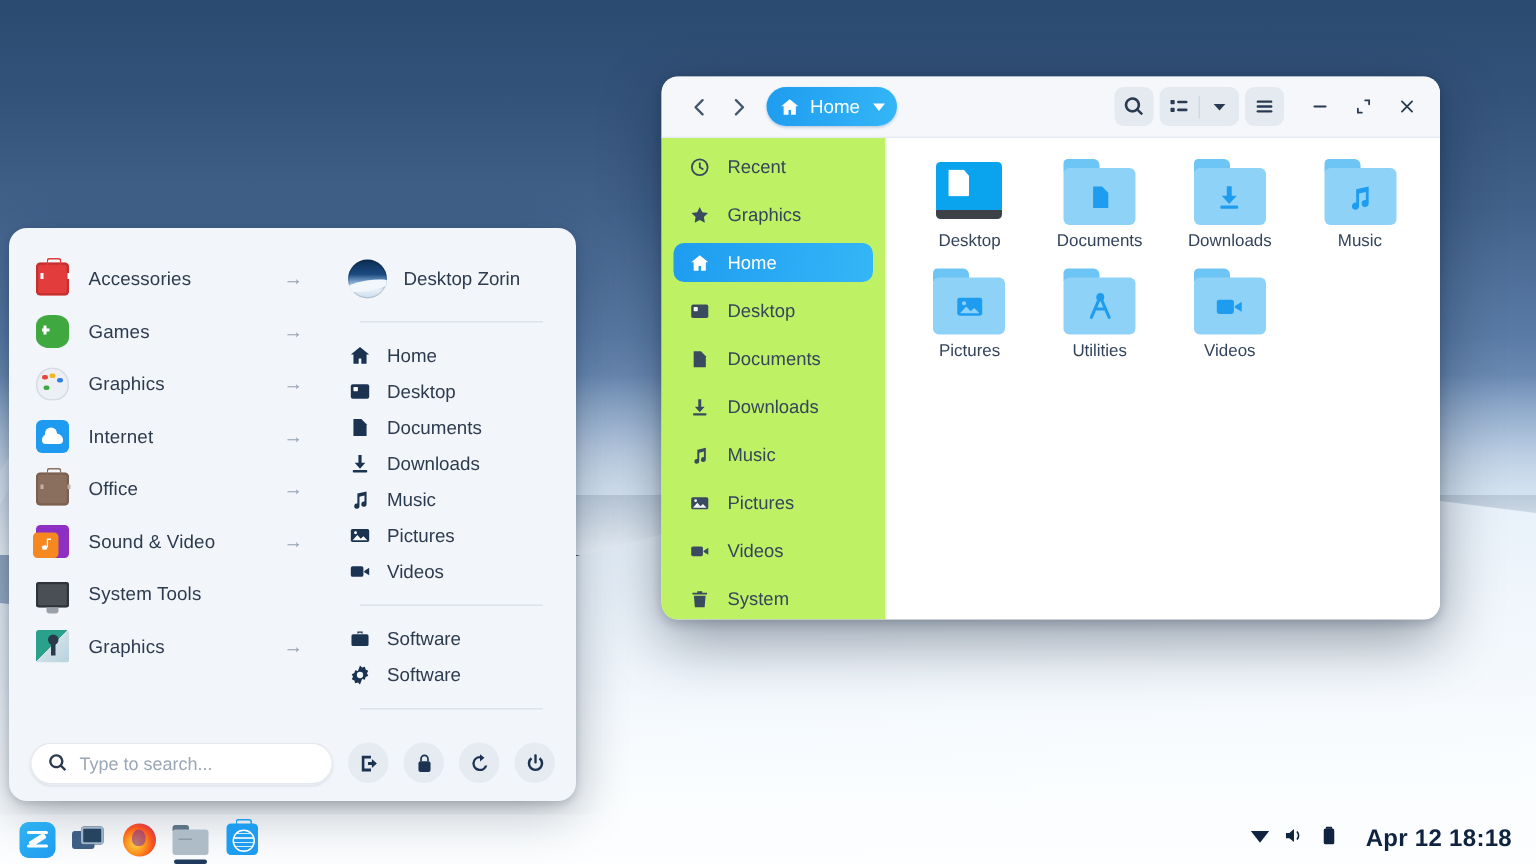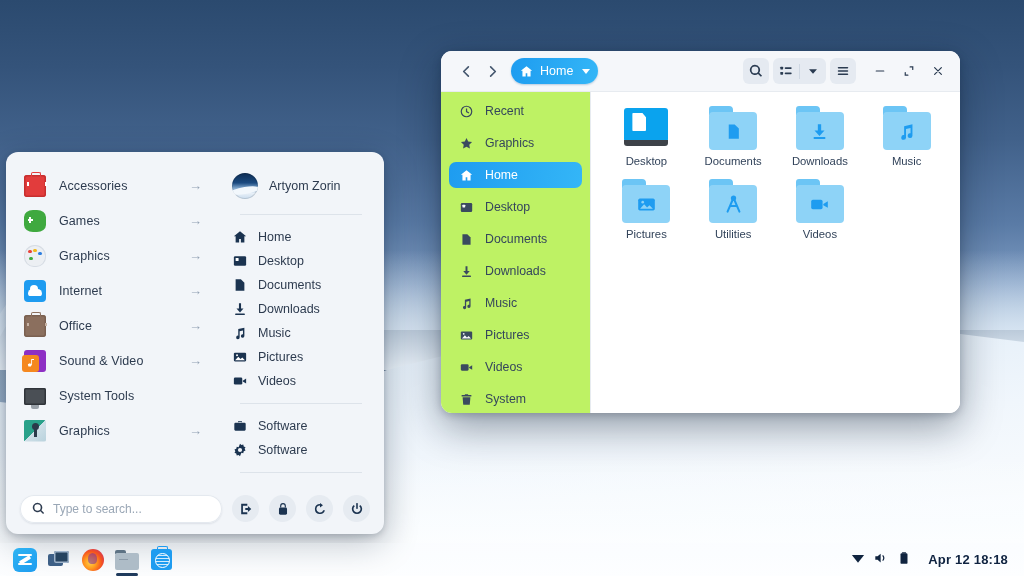--- a/index.html
+++ b/index.html
@@ -224,21 +224,21 @@
   .zorin-logo i { position:absolute; background:#fff; border-radius:1px; display:block; }
   .z1 { left:5px; top:6px; width:14px; height:2.6px; }
   .z2 { left:5px; top:15.4px; width:14px; height:2.6px; }
   .z3 { left:6px; top:10px; width:12px; height:4px; transform:rotate(-32deg); }
   .tb-running-dot {
     position:absolute; left:4px; bottom:-2px; width:22px; height:3px;
     background:#1f3a5c; border-radius:2px;
   }
   .tb-right { margin-left:auto; display:flex; align-items:center; gap:9px; padding-right:6px; }
   .tray-ic svg { width:14px;height:14px;fill:#10243f; }
-  .clock { font-size:13px; color:#0f2340; font-weight:bold; letter-spacing:.2px; margin-left:8px; }
+  .clock { font-size:16px; color:#0f2340; font-weight:bold; letter-spacing:.2px; margin-left:8px; }
 
   .fx-ff { width:22px;height:22px;border-radius:50%;
     background:radial-gradient(circle at 38% 62%, #ffd24a 0%, #ff9a1f 30%, #f5531f 58%, #c72a6a 90%);
     position:relative; }
   .fx-ff:after{content:"";position:absolute;left:6px;top:4px;width:9px;height:11px;border-radius:50% 50% 40% 40%;background:rgba(120,40,160,.55);}
   .fm-ic { width:24px;height:20px;position:relative; }
   .fm-ic .t { position:absolute;left:0;top:0;width:11px;height:4px;background:#5d7284;border-radius:2px 2px 0 0; }
   .fm-ic .b { position:absolute;left:0;top:3px;width:24px;height:17px;background:#aebcc7;border-radius:2px; }
   .fm-ic .l { position:absolute;left:4px;top:9px;width:9px;height:1.6px;background:#8b9aa8; }
   .sw-ic { width:21px;height:21px;background:#1e9cf0;border-radius:3px;position:relative; }
@@ -306,21 +306,21 @@
       <div class="cat-item">
         <span class="cat-icon ic-utilities"></span>
         <span class="cat-label">Graphics</span>
         <span class="cat-arrow">→</span>
       </div>
     </div>
 
     <div class="menu-col-right">
       <div class="user-row">
         <span class="avatar"></span>
-        <span class="user-name">Artyom Zorin</span>
+        <span class="user-name">Desktop Zorin</span>
       </div>
       <div class="sep"></div>
 
       <div class="place-row">
         <span class="place-icon">
             <svg viewBox="0 0 16 16">
               <path d="M8 1.5 1 7.2h2v7h4v-4h2v4h4v-7h2z"></path>
             </svg>
           </span>
         <span class="place-label">Home</span>

